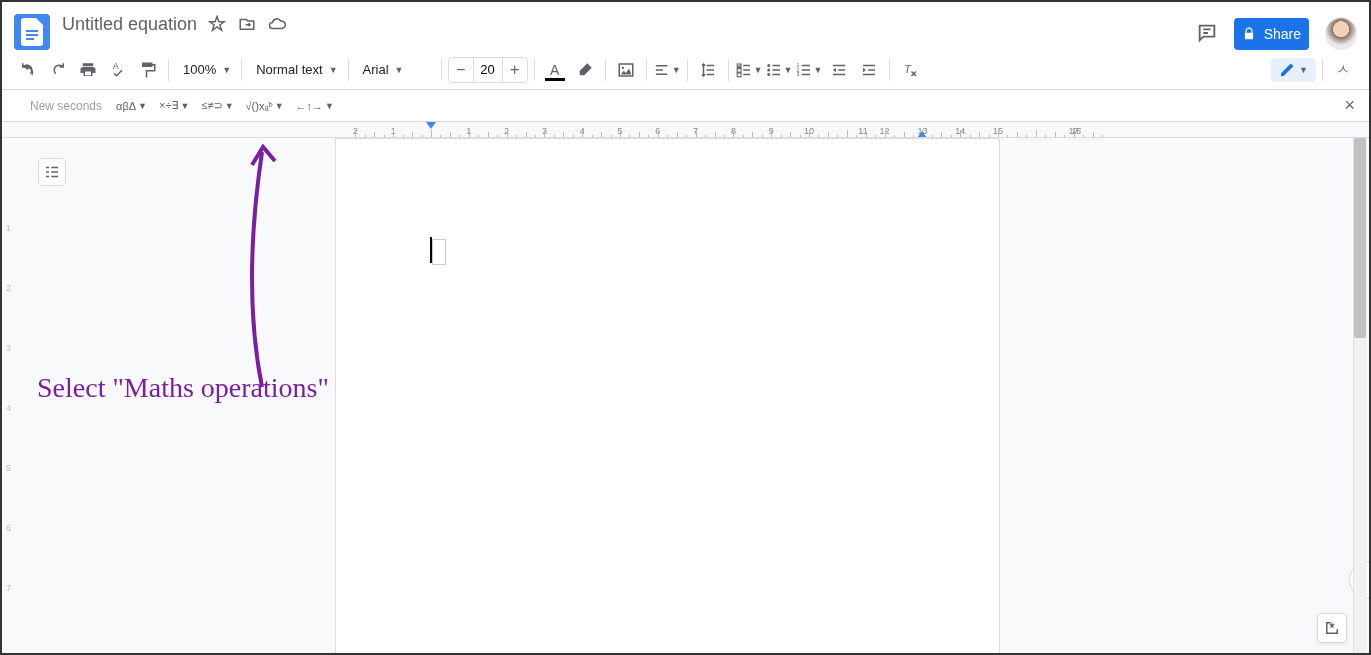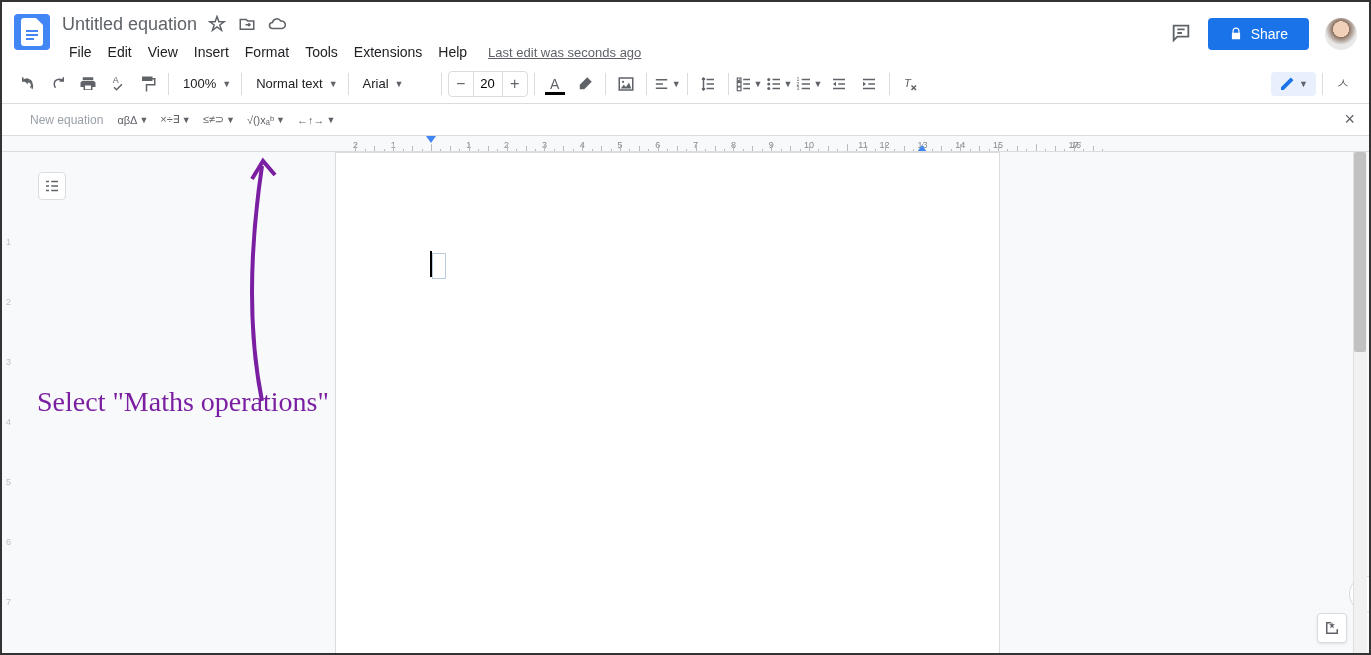--- a/index.html
+++ b/index.html
@@ -11,21 +11,21 @@
   .docs-logo svg { fill: white; }
   .title-area { flex: 1; }
   .title-row { display: flex; align-items: center; gap: 10px; height: 28px; }
   .doc-title { font-size: 18px; color: #5f6368; }
   .title-icon { color: #5f6368; display: flex; align-items: center; justify-content: center; width: 20px; height: 20px; }
   .menu-bar { display: flex; gap: 2px; margin-top: 2px; align-items: center; }
   .menu-item { padding: 4px 7px; font-size: 14px; color: #202124; cursor: pointer; border-radius: 4px; }
   .last-edit { margin-left: 12px; font-size: 13px; color: #5f6368; text-decoration: underline; cursor: pointer; }
   .header-right { display: flex; align-items: center; gap: 16px; margin-top: 8px; }
   .comment-icon { color: #5f6368; cursor: pointer; }
-  .share-btn { background: #1a73e8; color: white; padding: 8px 21px; border-radius: 4px; font-weight: 500; font-size: 14px; display: flex; align-items: center; gap: 8px; cursor: pointer; }
+  .share-btn { background: #1a73e8; color: white; padding: 8px 8px; border-radius: 4px; font-weight: 500; font-size: 14px; display: flex; align-items: center; gap: 8px; cursor: pointer; }
   .avatar { width: 32px; height: 32px; border-radius: 50%; background: #ddd; background-size: cover; }
   
   .toolbar { display: flex; align-items: center; padding: 4px 12px; border-bottom: 1px solid #dadce0; gap: 2px; height: 40px; flex-shrink:0; }
   .tb-btn { width: 28px; height: 28px; display: flex; align-items: center; justify-content: center; cursor: pointer; border-radius: 4px; color: #5f6368; font-size: 16px; }
   .tb-sep { width: 1px; height: 22px; background: #dadce0; margin: 0 4px; }
   .tb-select { display: flex; align-items: center; padding: 0 4px 0 8px; height: 28px; cursor: pointer; border-radius: 4px; font-size: 13px; color: #202124; gap: 6px; }
   .zoom-sel { min-width: 50px; }
   .style-sel { min-width: 90px; justify-content: flex-end; }
   .font-sel { min-width: 80px; }
   .fontsize-group { display: flex; align-items: center; border: 1px solid #dadce0; border-radius: 4px; height: 26px; }
@@ -99,31 +99,20 @@
               <path fill="none" stroke="#5f6368" stroke-width="2" d="M3 6h8l2 2h8v11H3z"></path>
               <path stroke="#5f6368" stroke-width="2" d="M10 13h6m-2-2l2 2-2 2" fill="none"></path>
             </svg>
           </span>
         <span class="title-icon">
             <svg class="icon" viewBox="0 0 24 24">
               <path fill="none" stroke="#5f6368" stroke-width="2" d="M6 18a4 4 0 010-8 6 6 0 0111-2 5 5 0 012 10H6z"></path>
             </svg>
           </span>
       </div>
-      <div class="menu-bar">
-        <div class="menu-item">File</div>
-        <div class="menu-item">Edit</div>
-        <div class="menu-item">View</div>
-        <div class="menu-item">Insert</div>
-        <div class="menu-item">Format</div>
-        <div class="menu-item">Tools</div>
-        <div class="menu-item">Extensions</div>
-        <div class="menu-item">Help</div>
-        <span class="last-edit">Last edit was seconds ago</span>
-      </div>
     </div>
     <div class="header-right">
       <span class="comment-icon"><svg width="22" height="22" viewBox="0 0 24 24">
             <path fill="none" stroke="#5f6368" stroke-width="2" d="M4 4h16v12H8l-4 4z"></path>
             <path stroke="#5f6368" stroke-width="2" d="M8 8h8M8 12h5"></path>
           </svg></span>
       <div class="share-btn">
         <svg width="14" height="14" viewBox="0 0 24 24">
             <path fill="white" d="M6 10V7a6 6 0 0112 0v3h1v11H5V10h1zm2 0h8V7a4 4 0 00-8 0v3z"></path>
           </svg>
@@ -269,21 +258,21 @@
         </svg>
         <span class="chev">▼</span>
       </div>
     <div class="tb-sep"></div>
     <div class="tb-btn">
         <span style="font-size:14px;">ㅅ</span>
       </div>
   </div>
 
   <div class="equation-bar">
-    <span class="eq-label">New equation</span>
+    <span class="eq-label">New seconds</span>
     <div class="eq-btn">
         <span>αβΔ</span>
         <span class="chev">▼</span>
       </div>
     <div class="eq-btn">
         <span>×÷∃</span>
         <span class="chev">▼</span>
       </div>
     <div class="eq-btn">
         <span>≤≠⊃</span>

